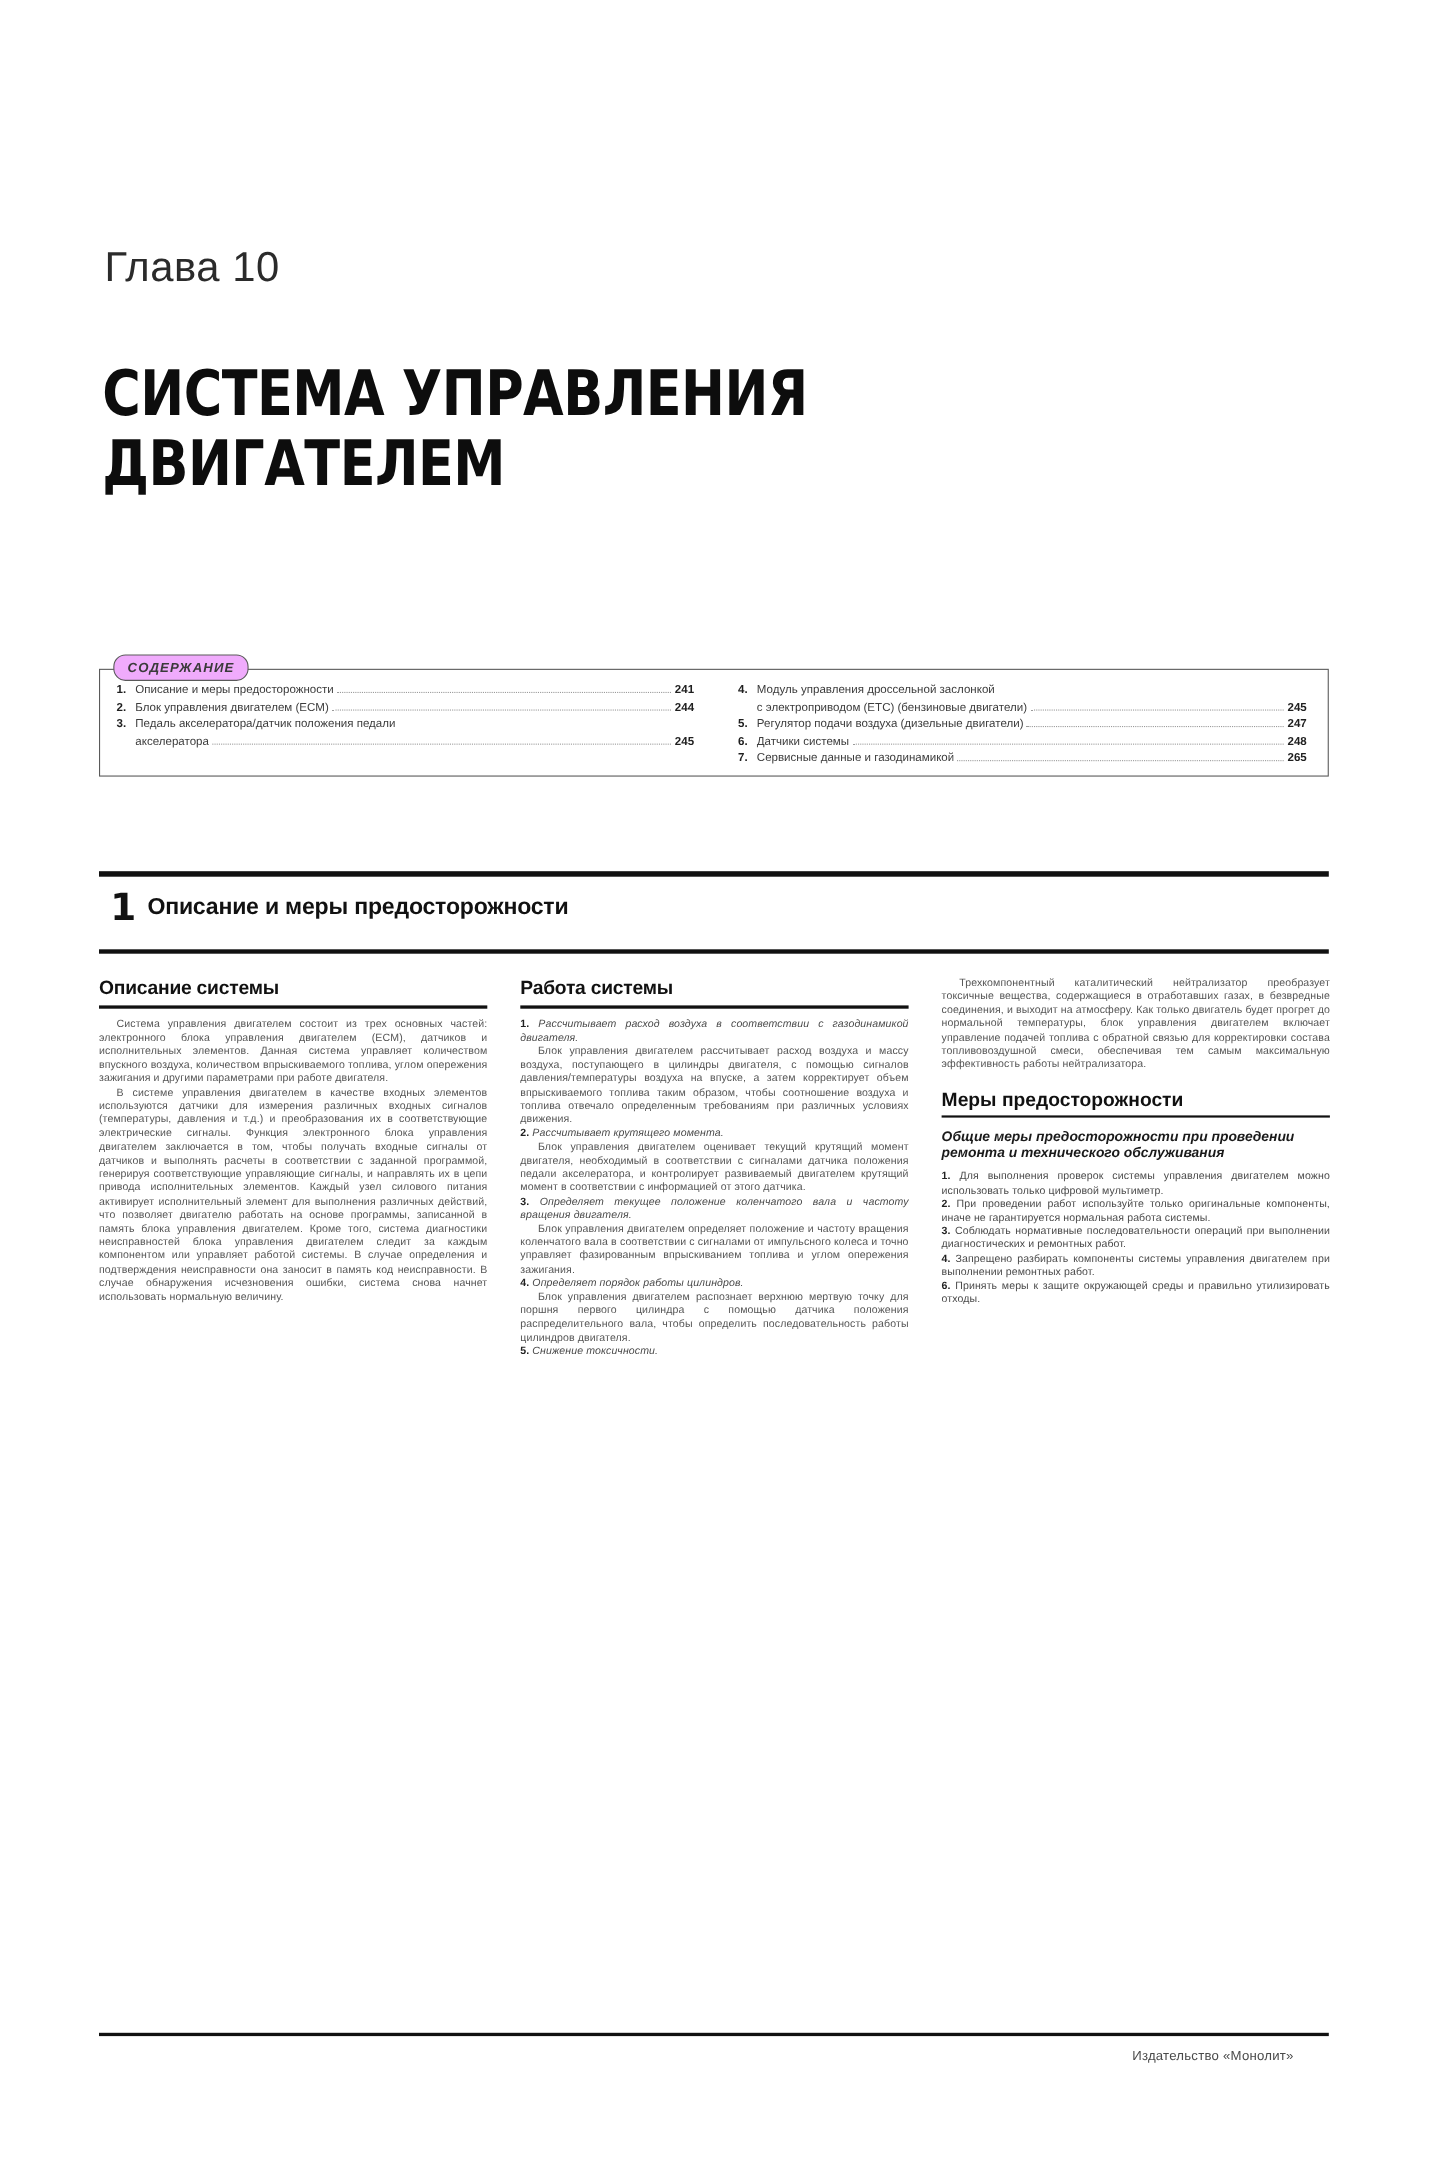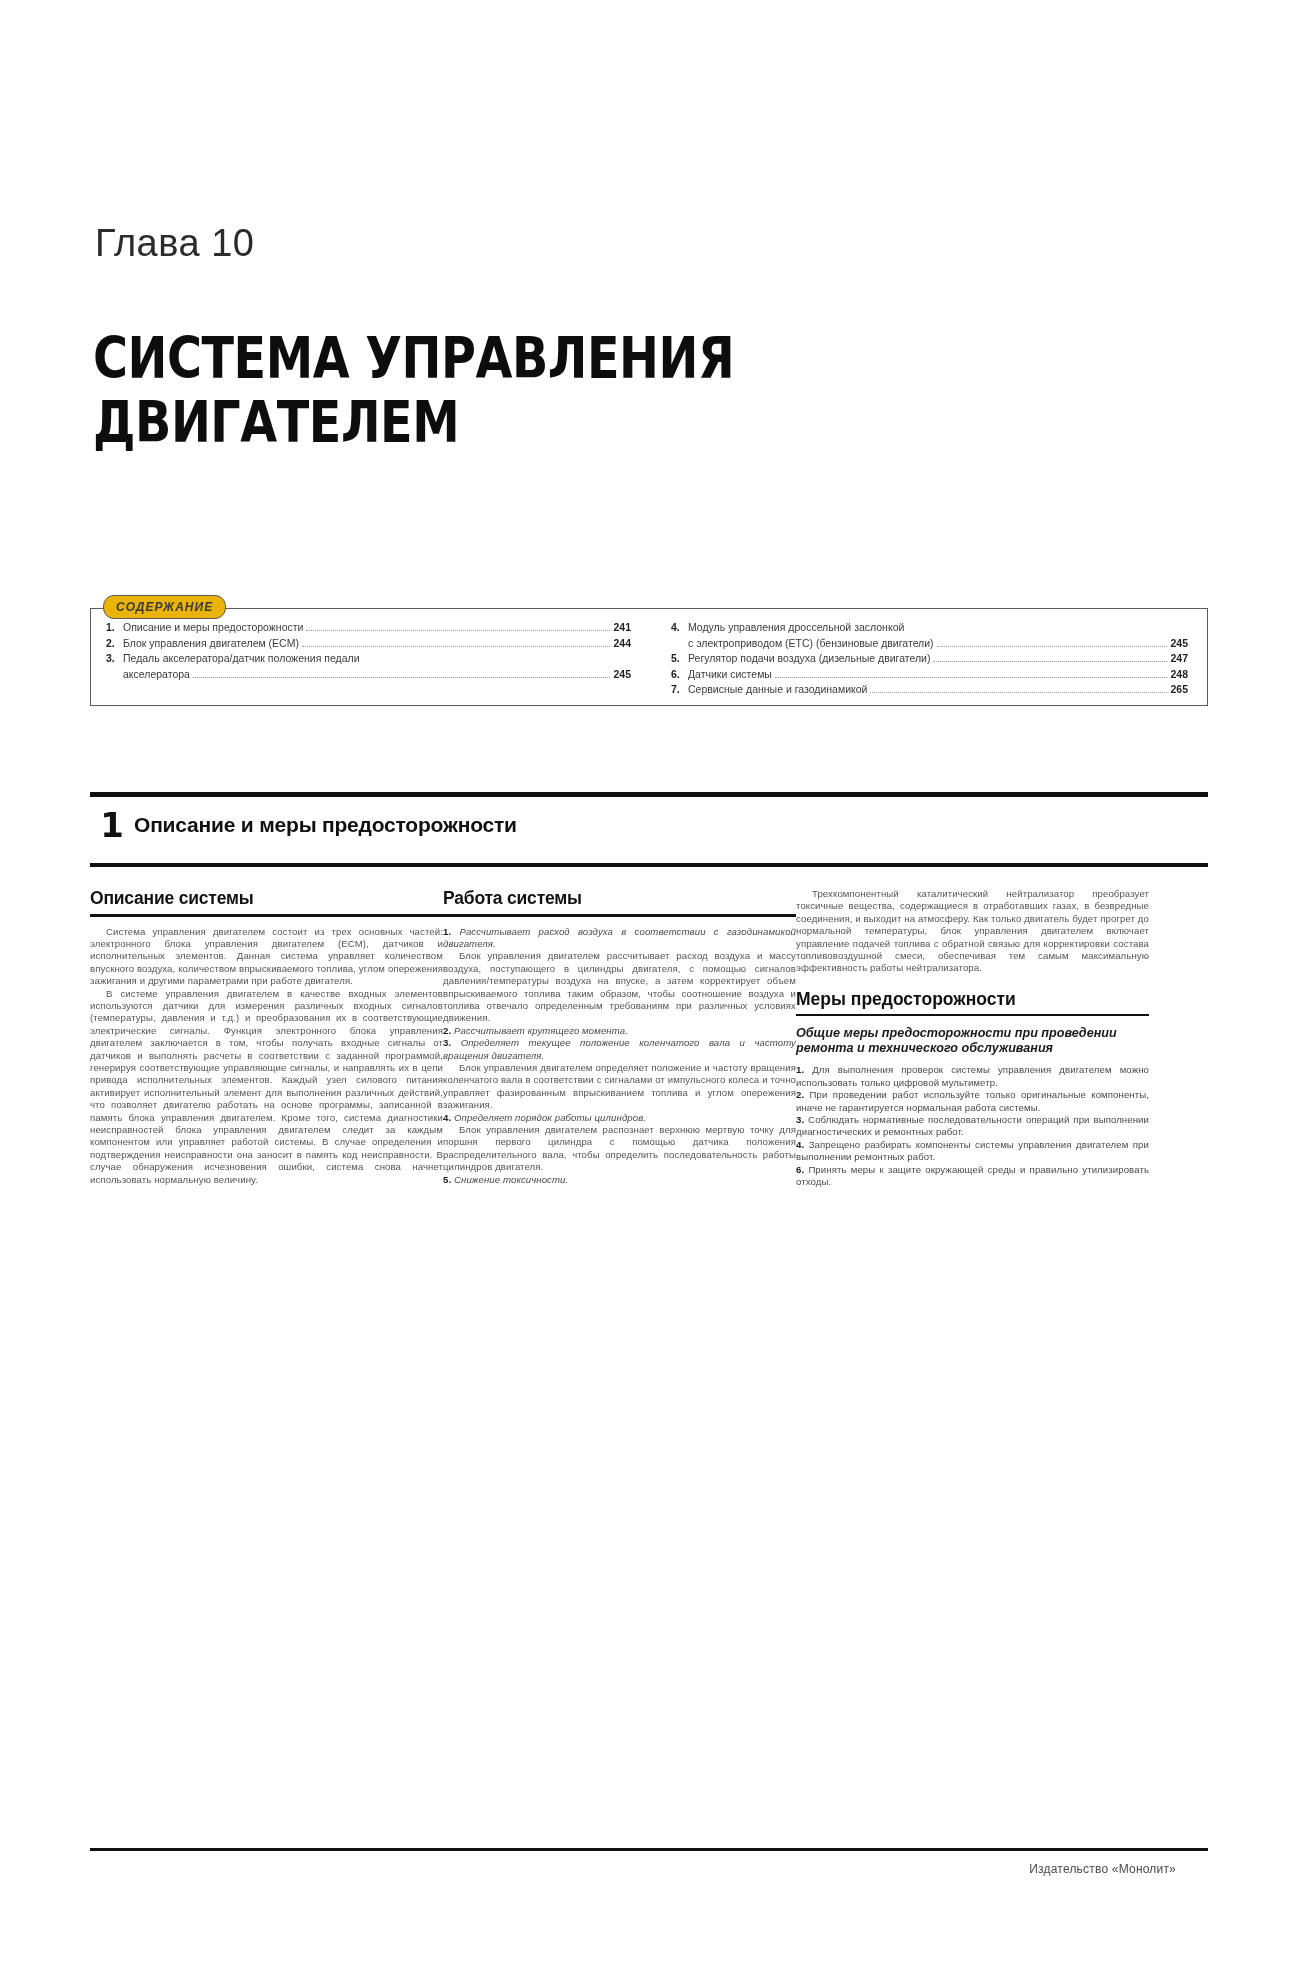--- a/index.html
+++ b/index.html
@@ -66,21 +66,21 @@
     background: #fff;
   }
   .toc-badge {
     position: absolute;
     left: 103px;
     top: 595px;
     height: 22px;
     padding: 0 12px;
     border: 1.5px solid #5a5a5a;
     border-radius: 11px;
-    background: #eab308;
+    background: #f0abfc;
     display: flex;
     align-items: center;
     font-size: 12px;
     font-weight: bold;
     font-style: italic;
     letter-spacing: 1px;
     color: #3a3a3a;
   }
   .toc-cols {
     position: absolute;
@@ -171,20 +171,21 @@
   }
 
   
   .body-cols {
     position: absolute;
     left: 90px;
     top: 888px;
     width: 1118px;
     height: 940px;
     display: flex;
+    gap: 30px;
   }
   .col {
     width: 353px;
     flex: 0 0 353px;
     position: relative;
   }
   .col-head {
     font-size: 17.5px;
     font-weight: bold;
     color: #111;
@@ -343,20 +344,21 @@
         </div>
     </div>
 
     <div class="col">
       <div class="col-head">Работа системы</div>
       <div class="col-head-rule"></div>
       <div id="col2-body">
           <p class="bt num"><b>1.  </b><span class="it">Рассчитывает расход воздуха в соответствии с газодинамикой двигателя.</span></p>
           <p class="bt">Блок управления двигателем рассчитывает расход воздуха и массу воздуха, поступающего в цилиндры двигателя, с помощью сигналов давления/температуры воздуха на впуске, а затем корректирует объем впрыскиваемого топлива таким образом, чтобы соотношение воздуха и топлива отвечало определенным требованиям при различных условиях движения.</p>
           <p class="bt num"><b>2.  </b><span class="it">Рассчитывает крутящего момента.</span></p>
+          <p class="bt">Блок управления двигателем оценивает текущий крутящий момент двигателя, необходимый в соответствии с сигналами датчика положения педали акселератора, и контролирует развиваемый двигателем крутящий момент в соответствии с информацией от этого датчика.</p>
           <p class="bt num"><b>3.  </b><span class="it">Определяет текущее положение коленчатого вала и частоту вращения двигателя.</span></p>
           <p class="bt">Блок управления двигателем определяет положение и частоту вращения коленчатого вала в соответствии с сигналами от импульсного колеса и точно управляет фазированным впрыскиванием топлива и углом опережения зажигания.</p>
           <p class="bt num"><b>4.  </b><span class="it">Определяет порядок работы цилиндров.</span></p>
           <p class="bt">Блок управления двигателем распознает верхнюю мертвую точку для поршня первого цилиндра с помощью датчика положения распределительного вала, чтобы определить последовательность работы цилиндров двигателя.</p>
           <p class="bt num"><b>5.  </b><span class="it">Снижение токсичности.</span></p>
         </div>
     </div>
 
     <div class="col">
       <p class="bt">Трехкомпонентный каталитический нейтрализатор преобразует токсичные вещества, содержащиеся в отработавших газах, в безвредные соединения, и выходит на атмосферу. Как только двигатель будет прогрет до нормальной температуры, блок управления двигателем включает управление подачей топлива с обратной связью для корректировки состава топливовоздушной смеси, обеспечивая тем самым максимальную эффективность работы нейтрализатора.</p>

